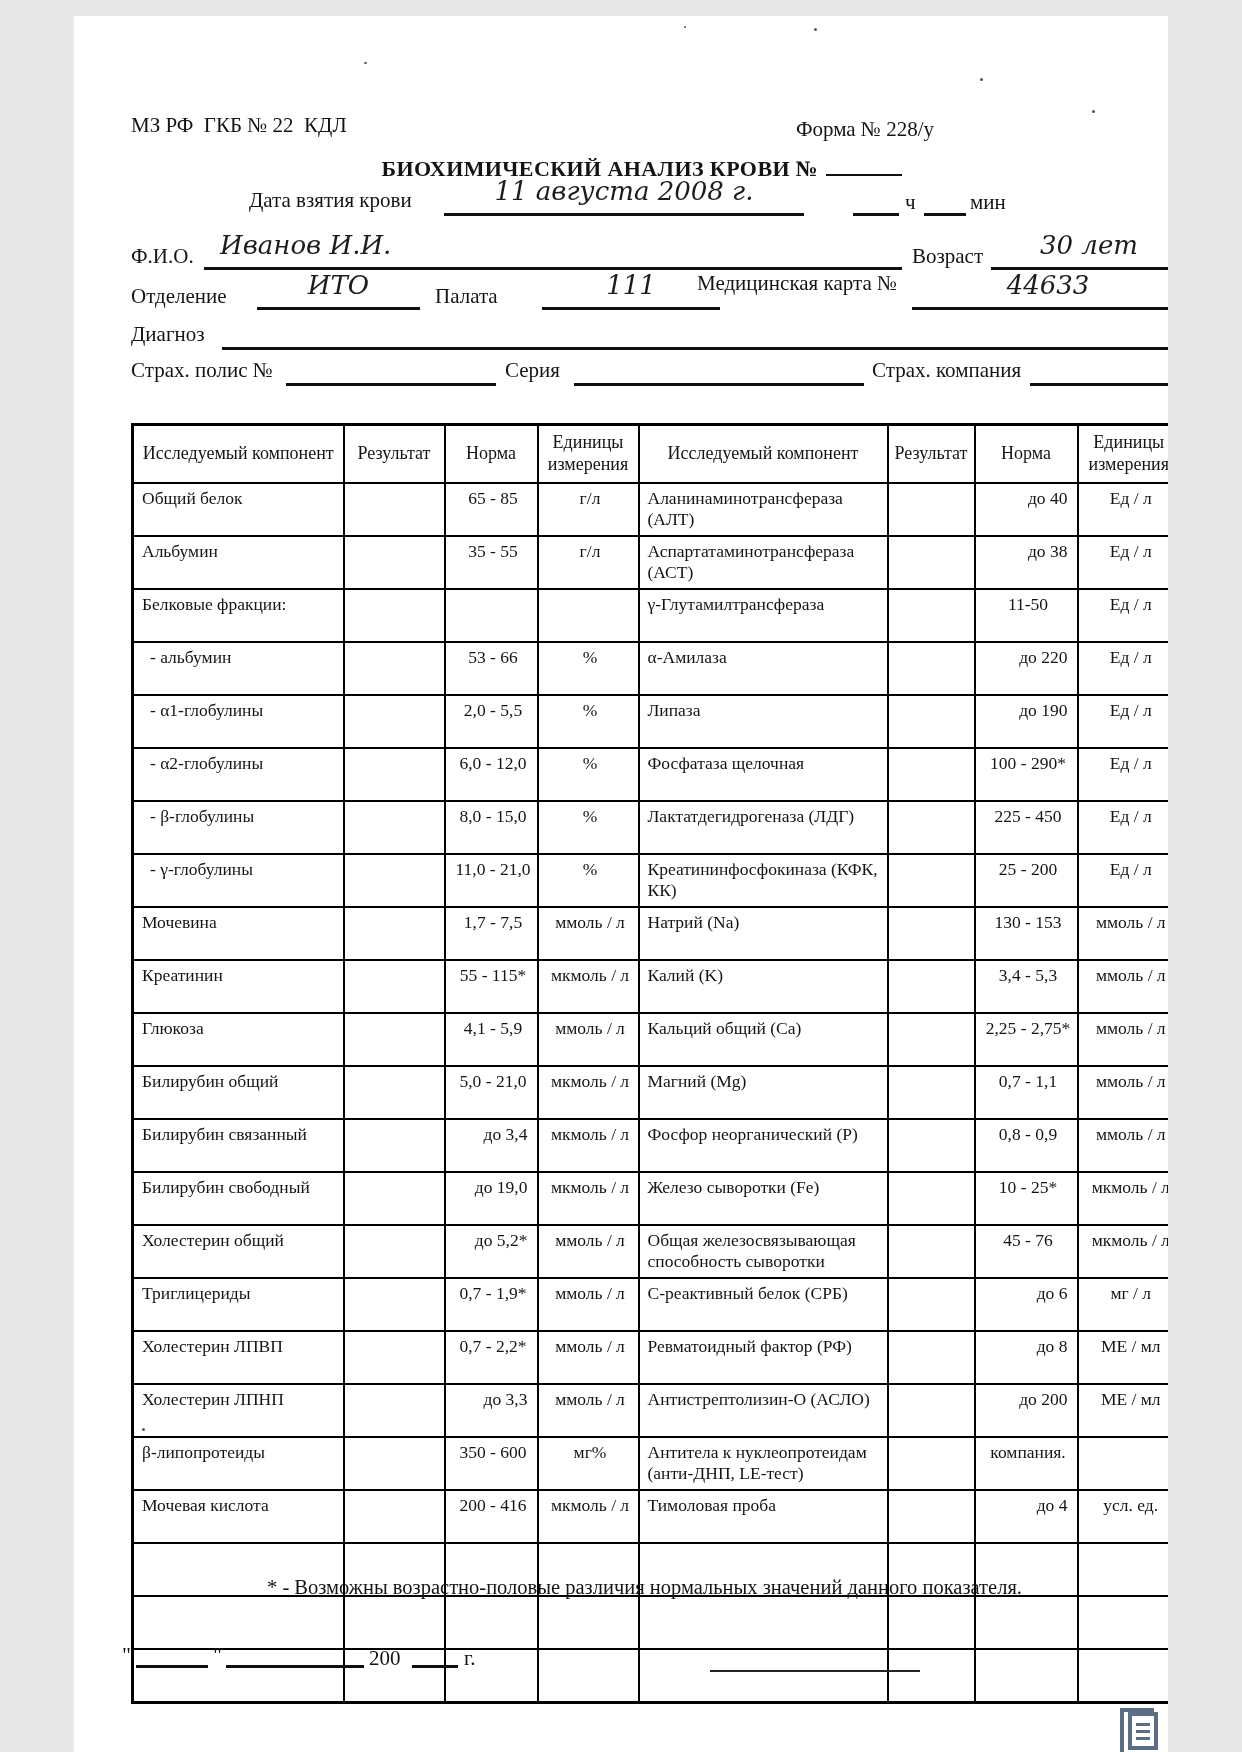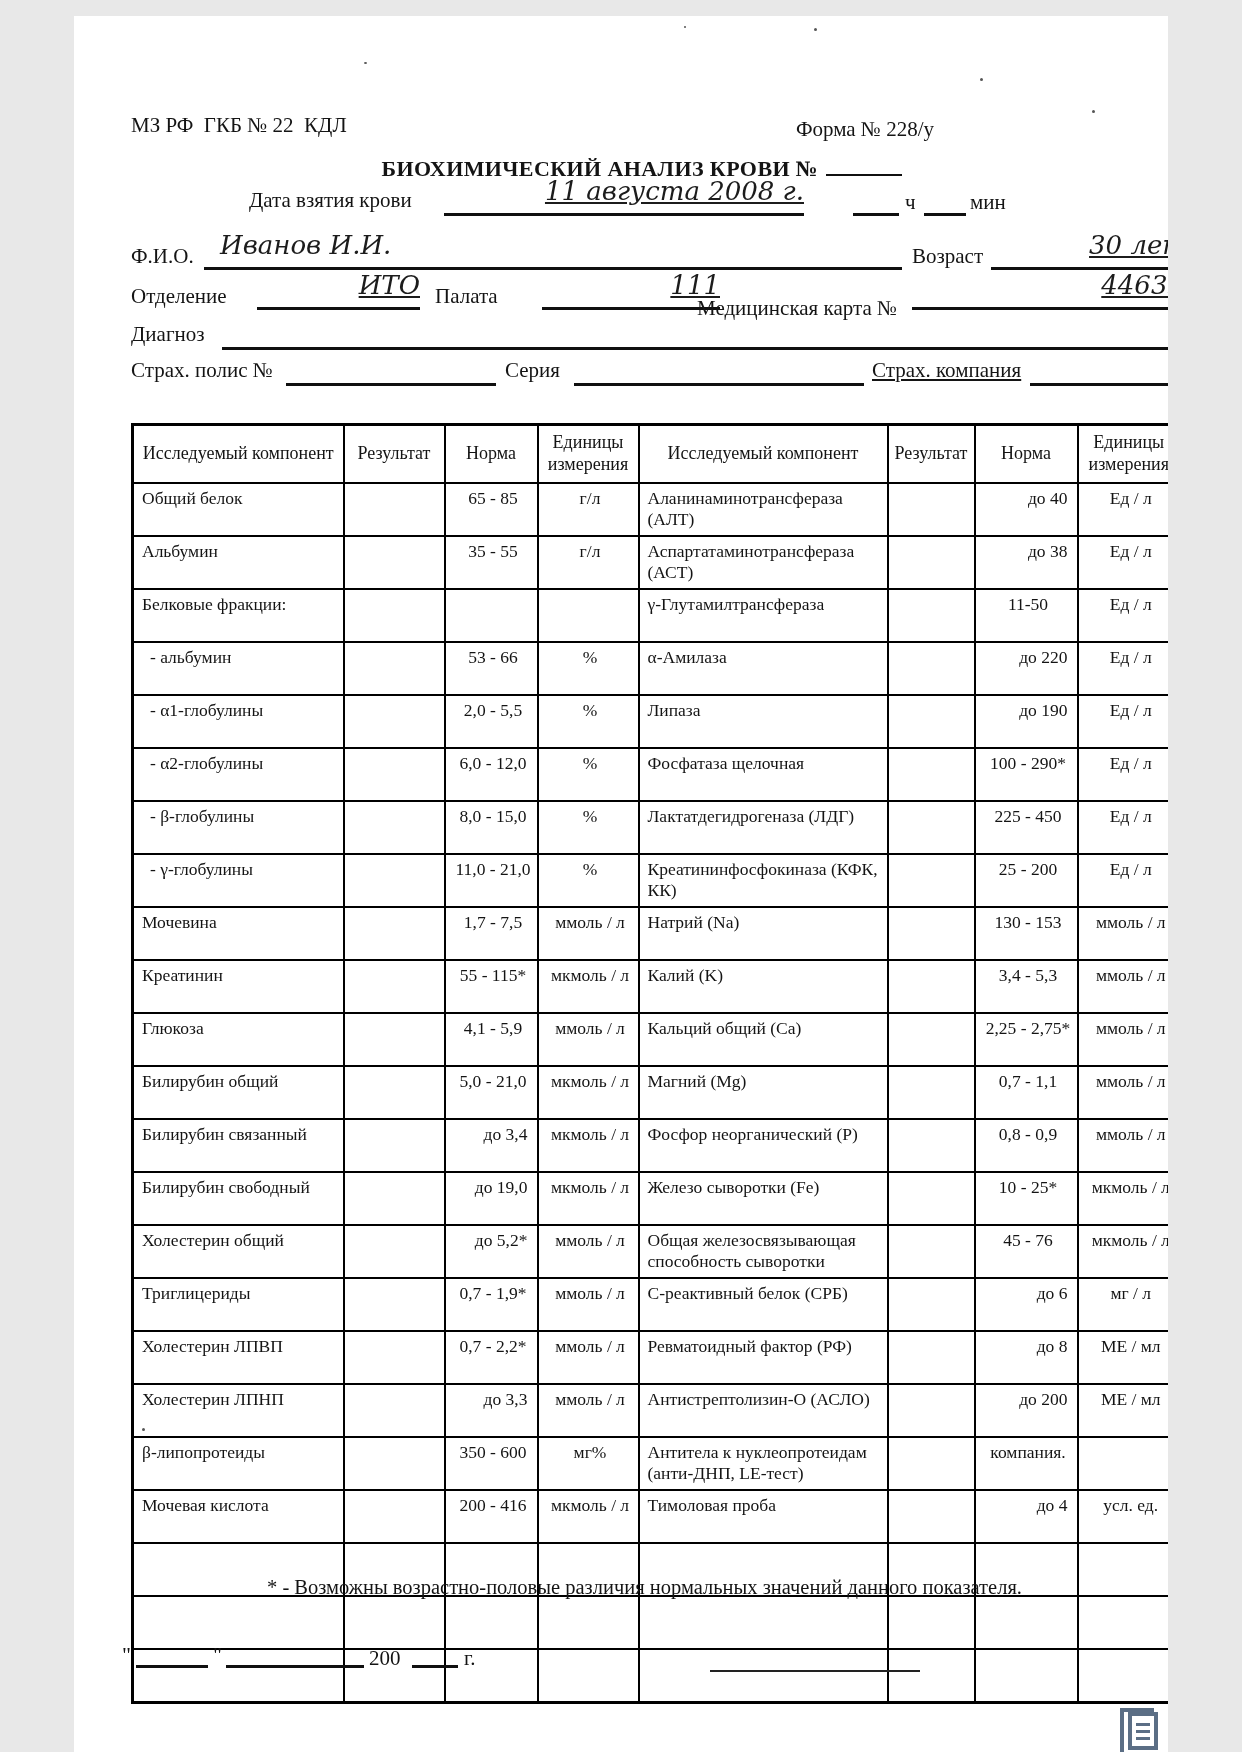--- a/index.html
+++ b/index.html
@@ -8,21 +8,21 @@
     background:#ffffff; overflow:hidden;
     font-family:"Liberation Serif", serif; color:#141414;
   }
   .abs { position:absolute; }
   .lbl { font-size:21px; white-space:pre; }
   .uline { border-bottom:3px solid #101010; box-sizing:border-box; }
   .hand {
     font-family:"DejaVu Serif", serif; font-style:italic;
     font-size:26px; color:#1c1c1c;
   }
-  .vcenter { text-align:right;text-decoration:underline; }
+  .vcenter { text-align:center; }
 
   
   .title-row { left:44px; top:138px; width:1048px; text-align:center; }
   .doc-title { font-size:22px; font-weight:700; letter-spacing:0.4px; }
   .title-u { display:inline-block; width:76px; height:20px; border-bottom:2.5px solid #101010; margin-left:8px; }
 
   
   .tbl-wrap { left:57px; top:407px; }
   table.lab { border-collapse:collapse; table-layout:fixed; width:1048px; border:3px solid #000; }
   table.lab th {
@@ -86,31 +86,31 @@
 
   <div class="abs lbl" style="left:57px; top:228px;">Ф.И.О.</div>
   <div class="abs uline hand" style="left:130px; top:214px; width:698px; height:40px; padding-left:16px;">Иванов И.И.</div>
   <div class="abs lbl" style="left:838px; top:228px;">Возраст</div>
   <div class="abs uline hand vcenter" style="left:917px; top:214px; width:196px; height:40px;">30 лет</div>
 
   <div class="abs lbl" style="left:57px; top:268px;">Отделение</div>
   <div class="abs uline hand vcenter" style="left:183px; top:254px; width:163px; height:40px;">ИТО</div>
   <div class="abs lbl" style="left:361px; top:268px;">Палата</div>
   <div class="abs uline hand vcenter" style="left:468px; top:254px; width:178px; height:40px;">111</div>
-  <div class="abs lbl" style="left:623px; top:280px;">Медицинская карта №</div>
+  <div class="abs lbl" style="left:623px; top:255px;">Медицинская карта №</div>
   <div class="abs uline hand vcenter" style="left:838px; top:254px; width:272px; height:40px;">44633</div>
 
   <div class="abs lbl" style="left:57px; top:306px;">Диагноз</div>
   <div class="abs uline" style="left:148px; top:300px; width:950px; height:34px;"></div>
 
   <div class="abs lbl" style="left:57px; top:342px;">Страх. полис №</div>
   <div class="abs uline" style="left:212px; top:336px; width:210px; height:34px;"></div>
   <div class="abs lbl" style="left:431px; top:342px;">Серия</div>
   <div class="abs uline" style="left:500px; top:336px; width:290px; height:34px;"></div>
-  <div class="abs lbl" style="left:798px; top:342px;text-decoration:underline;">Страх. компания</div>
+  <div class="abs lbl" style="left:798px; top:342px;">Страх. компания</div>
   <div class="abs uline" style="left:956px; top:336px; width:144px; height:34px;"></div>
 
   <div class="abs tbl-wrap">
     <table class="lab">
       <colgroup>
         <col style="width:211px">
           <col style="width:101px">
           <col style="width:93px">
           <col style="width:101px">
         <col style="width:249px">

